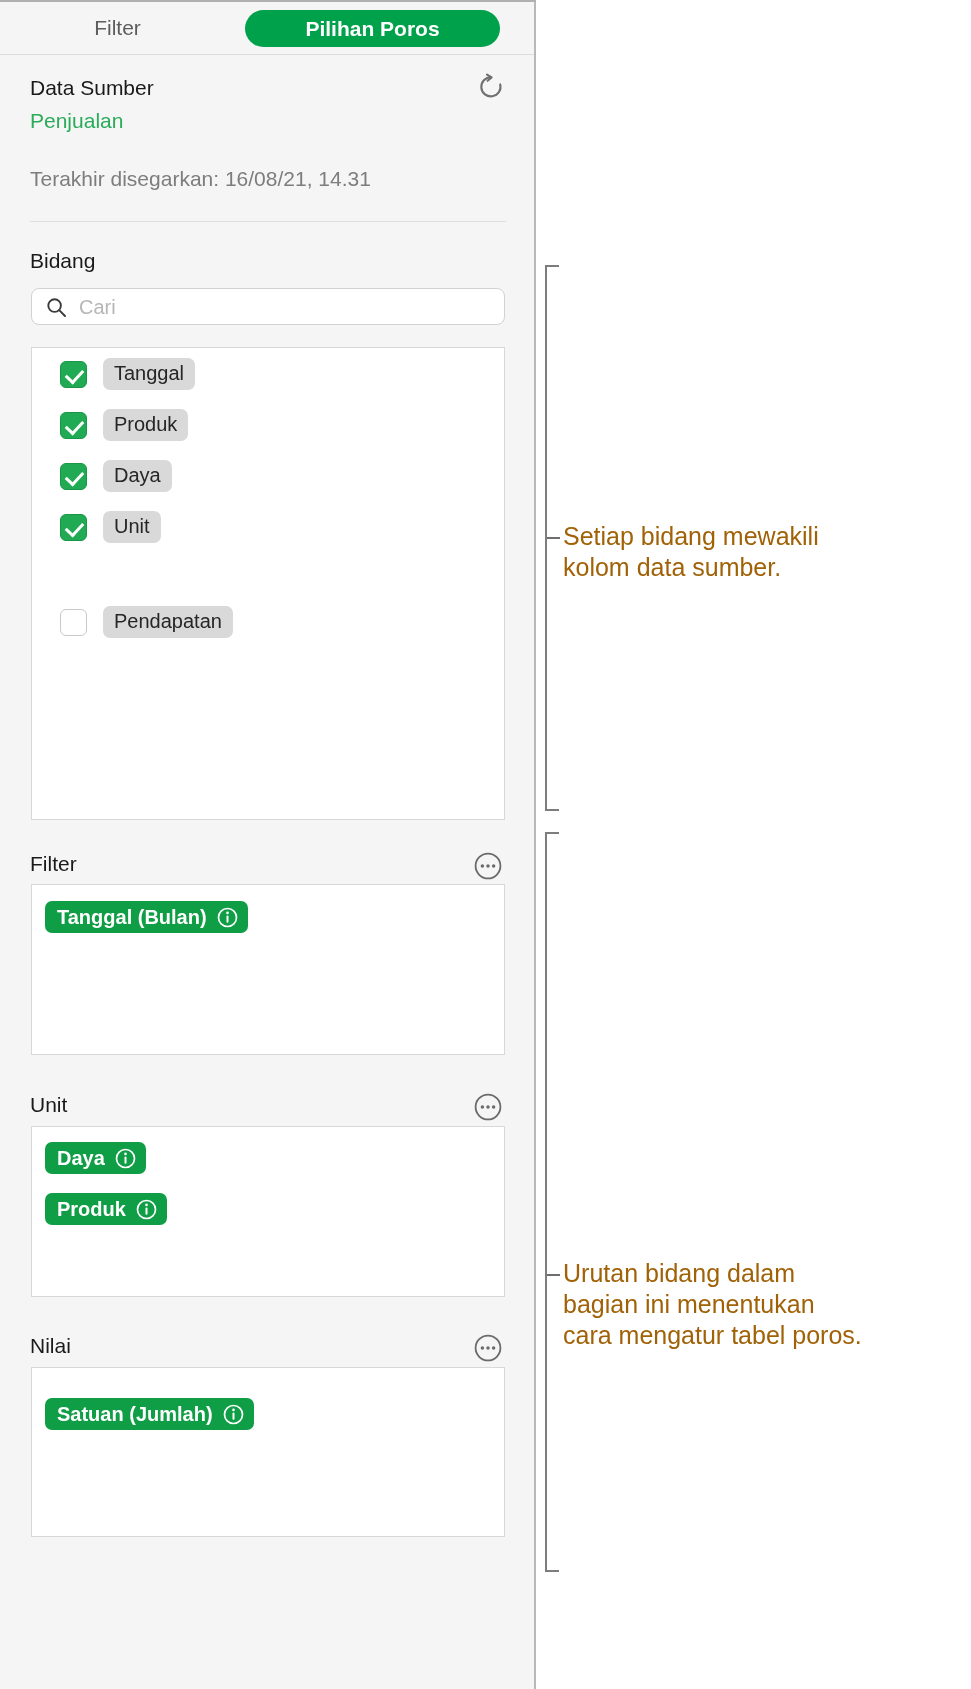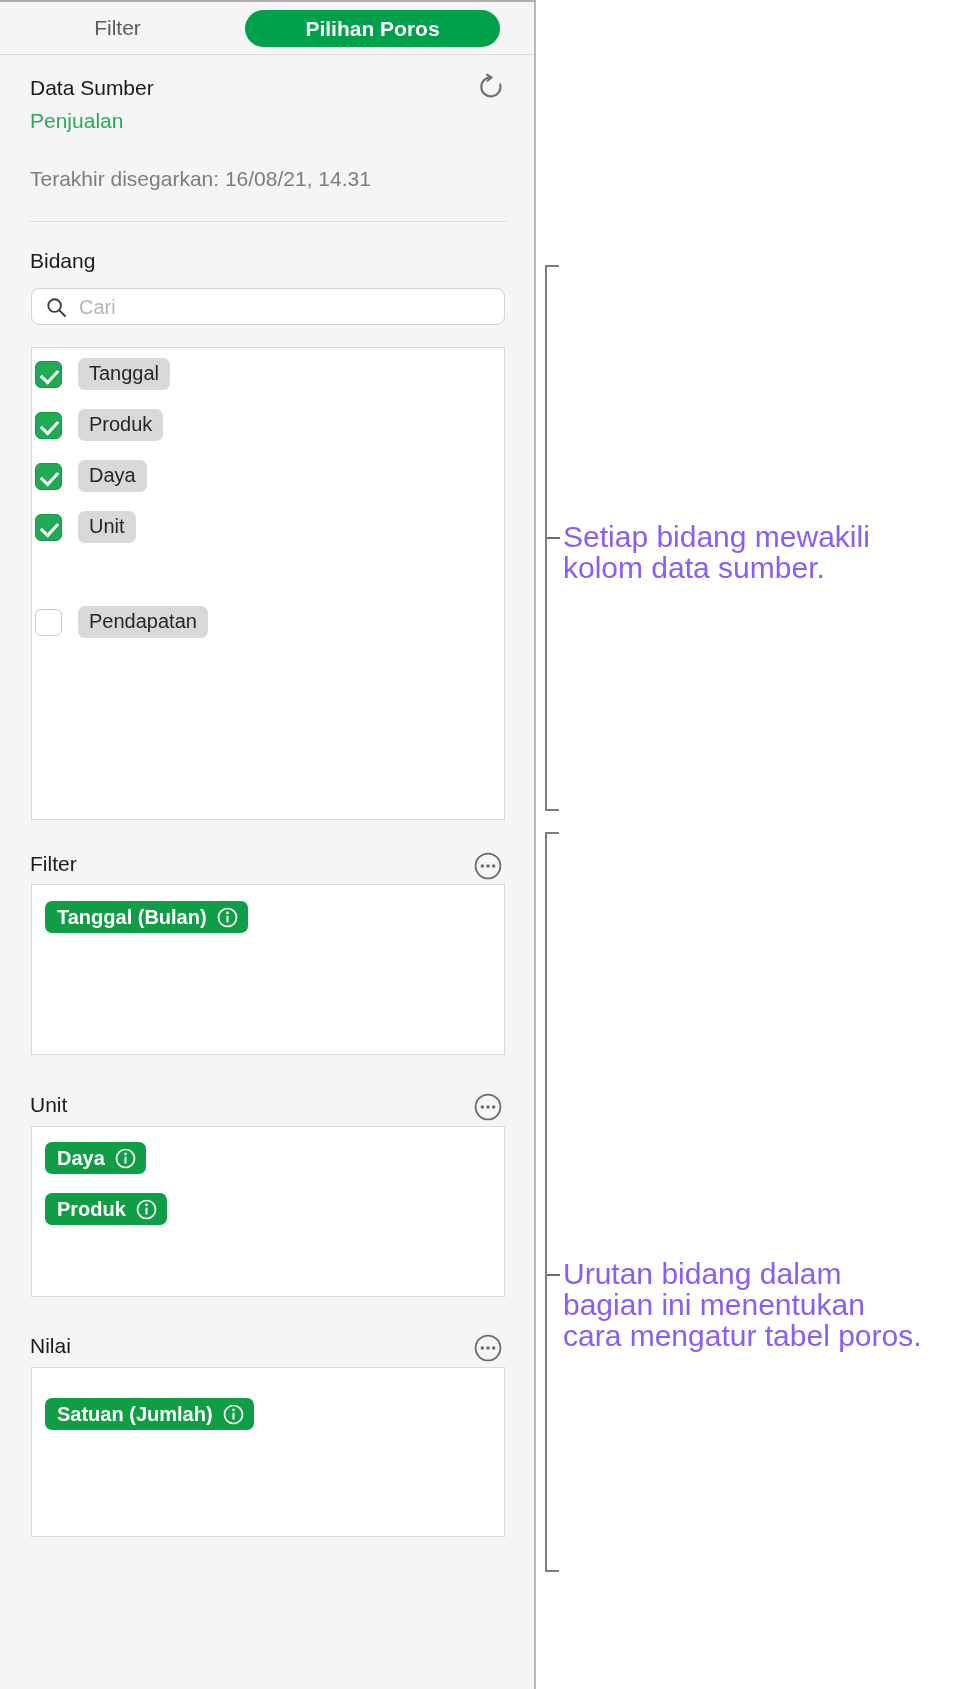--- a/index.html
+++ b/index.html
@@ -120,21 +120,21 @@
   .fields-box {
     position: absolute;
     left: 31px; top: 347px;
     width: 474px; height: 473px;
     background: #ffffff;
     border: 1px solid #d8d8d8;
     box-sizing: border-box;
   }
   .field-row {
     position: absolute;
-    left: 3px;
+    left: 28px;
     height: 34px;
     display: flex;
     align-items: center;
     cursor: pointer;
   }
   .chk {
     width: 27px; height: 27px;
     border-radius: 6px;
     box-sizing: border-box;
     flex: 0 0 auto;
@@ -211,23 +211,23 @@
     box-sizing: border-box;
     width: 14px;
   }
   .tick {
     position: absolute;
     width: 13px; height: 2px;
     background: #6e6e6e;
   }
   .callout {
     position: absolute;
-    font-size: 30px;
+    font-size: 25px;
     line-height: 31px;
-    color: #8b5cf6;
+    color: #a16207;
     white-space: pre-line;
   }
 </style>
 </head>
 <body>
 
 <div id="root">
 
   <div class="panel">
     <div class="panel-edge-top"></div>

